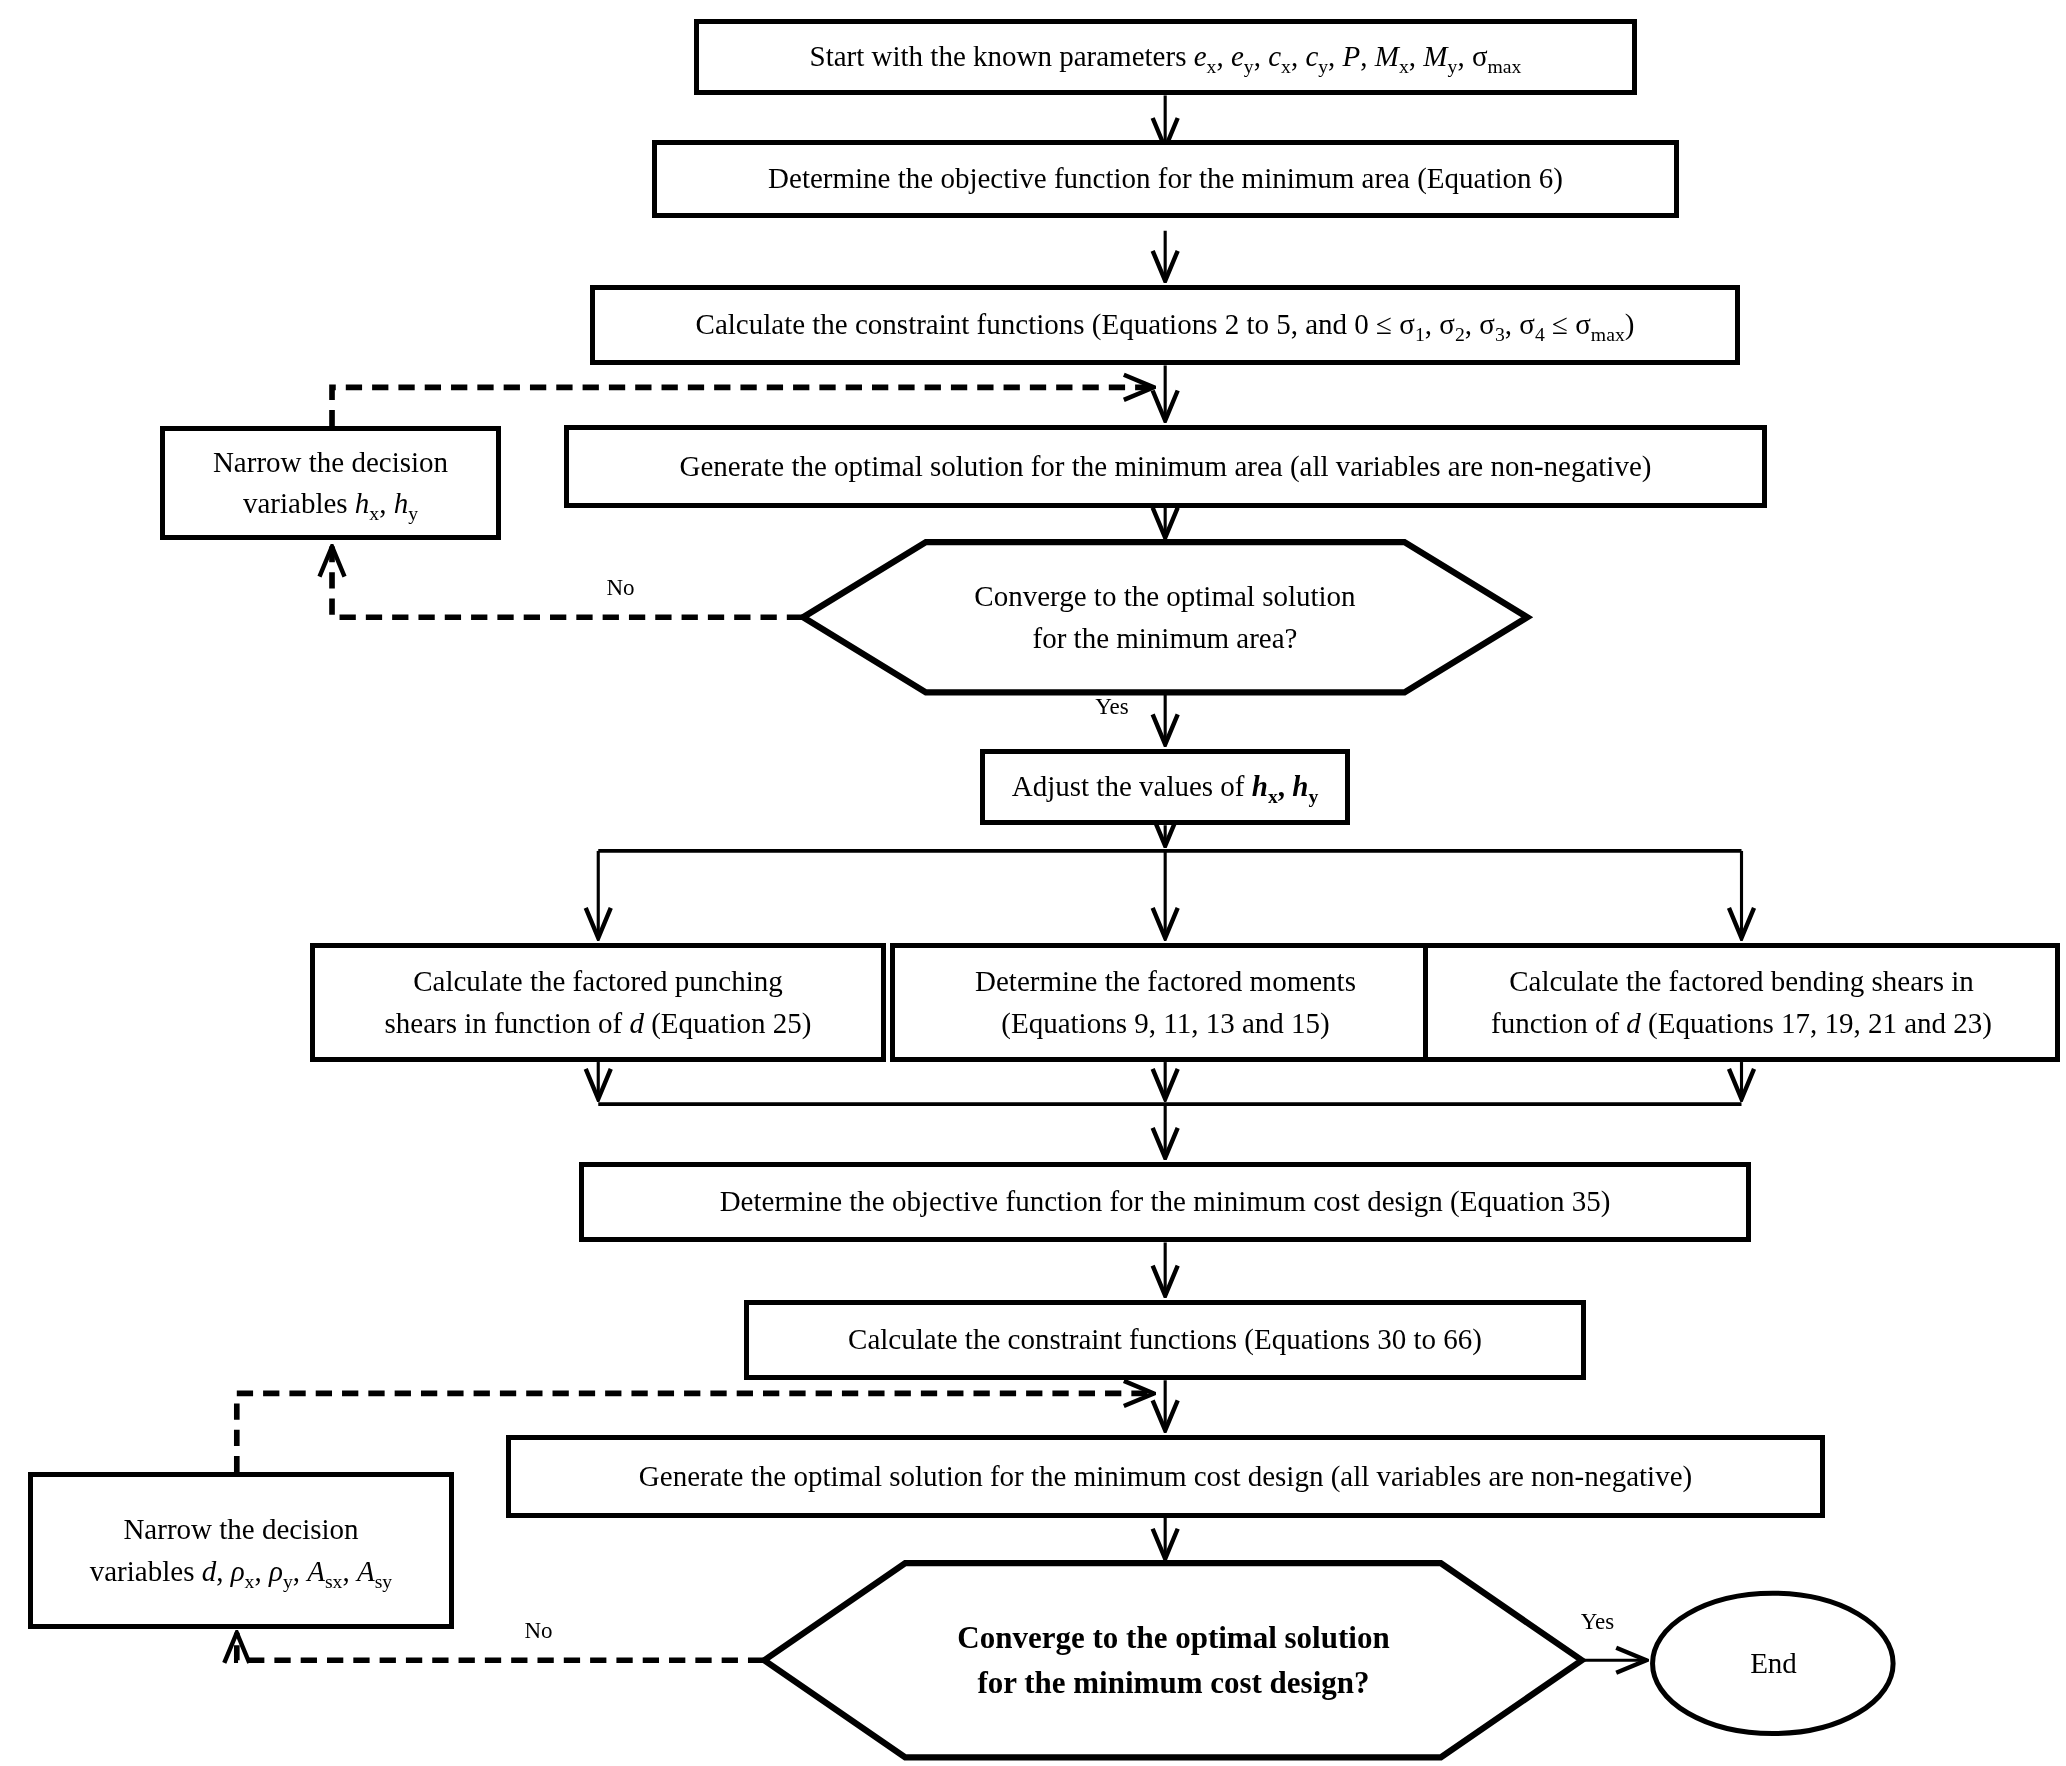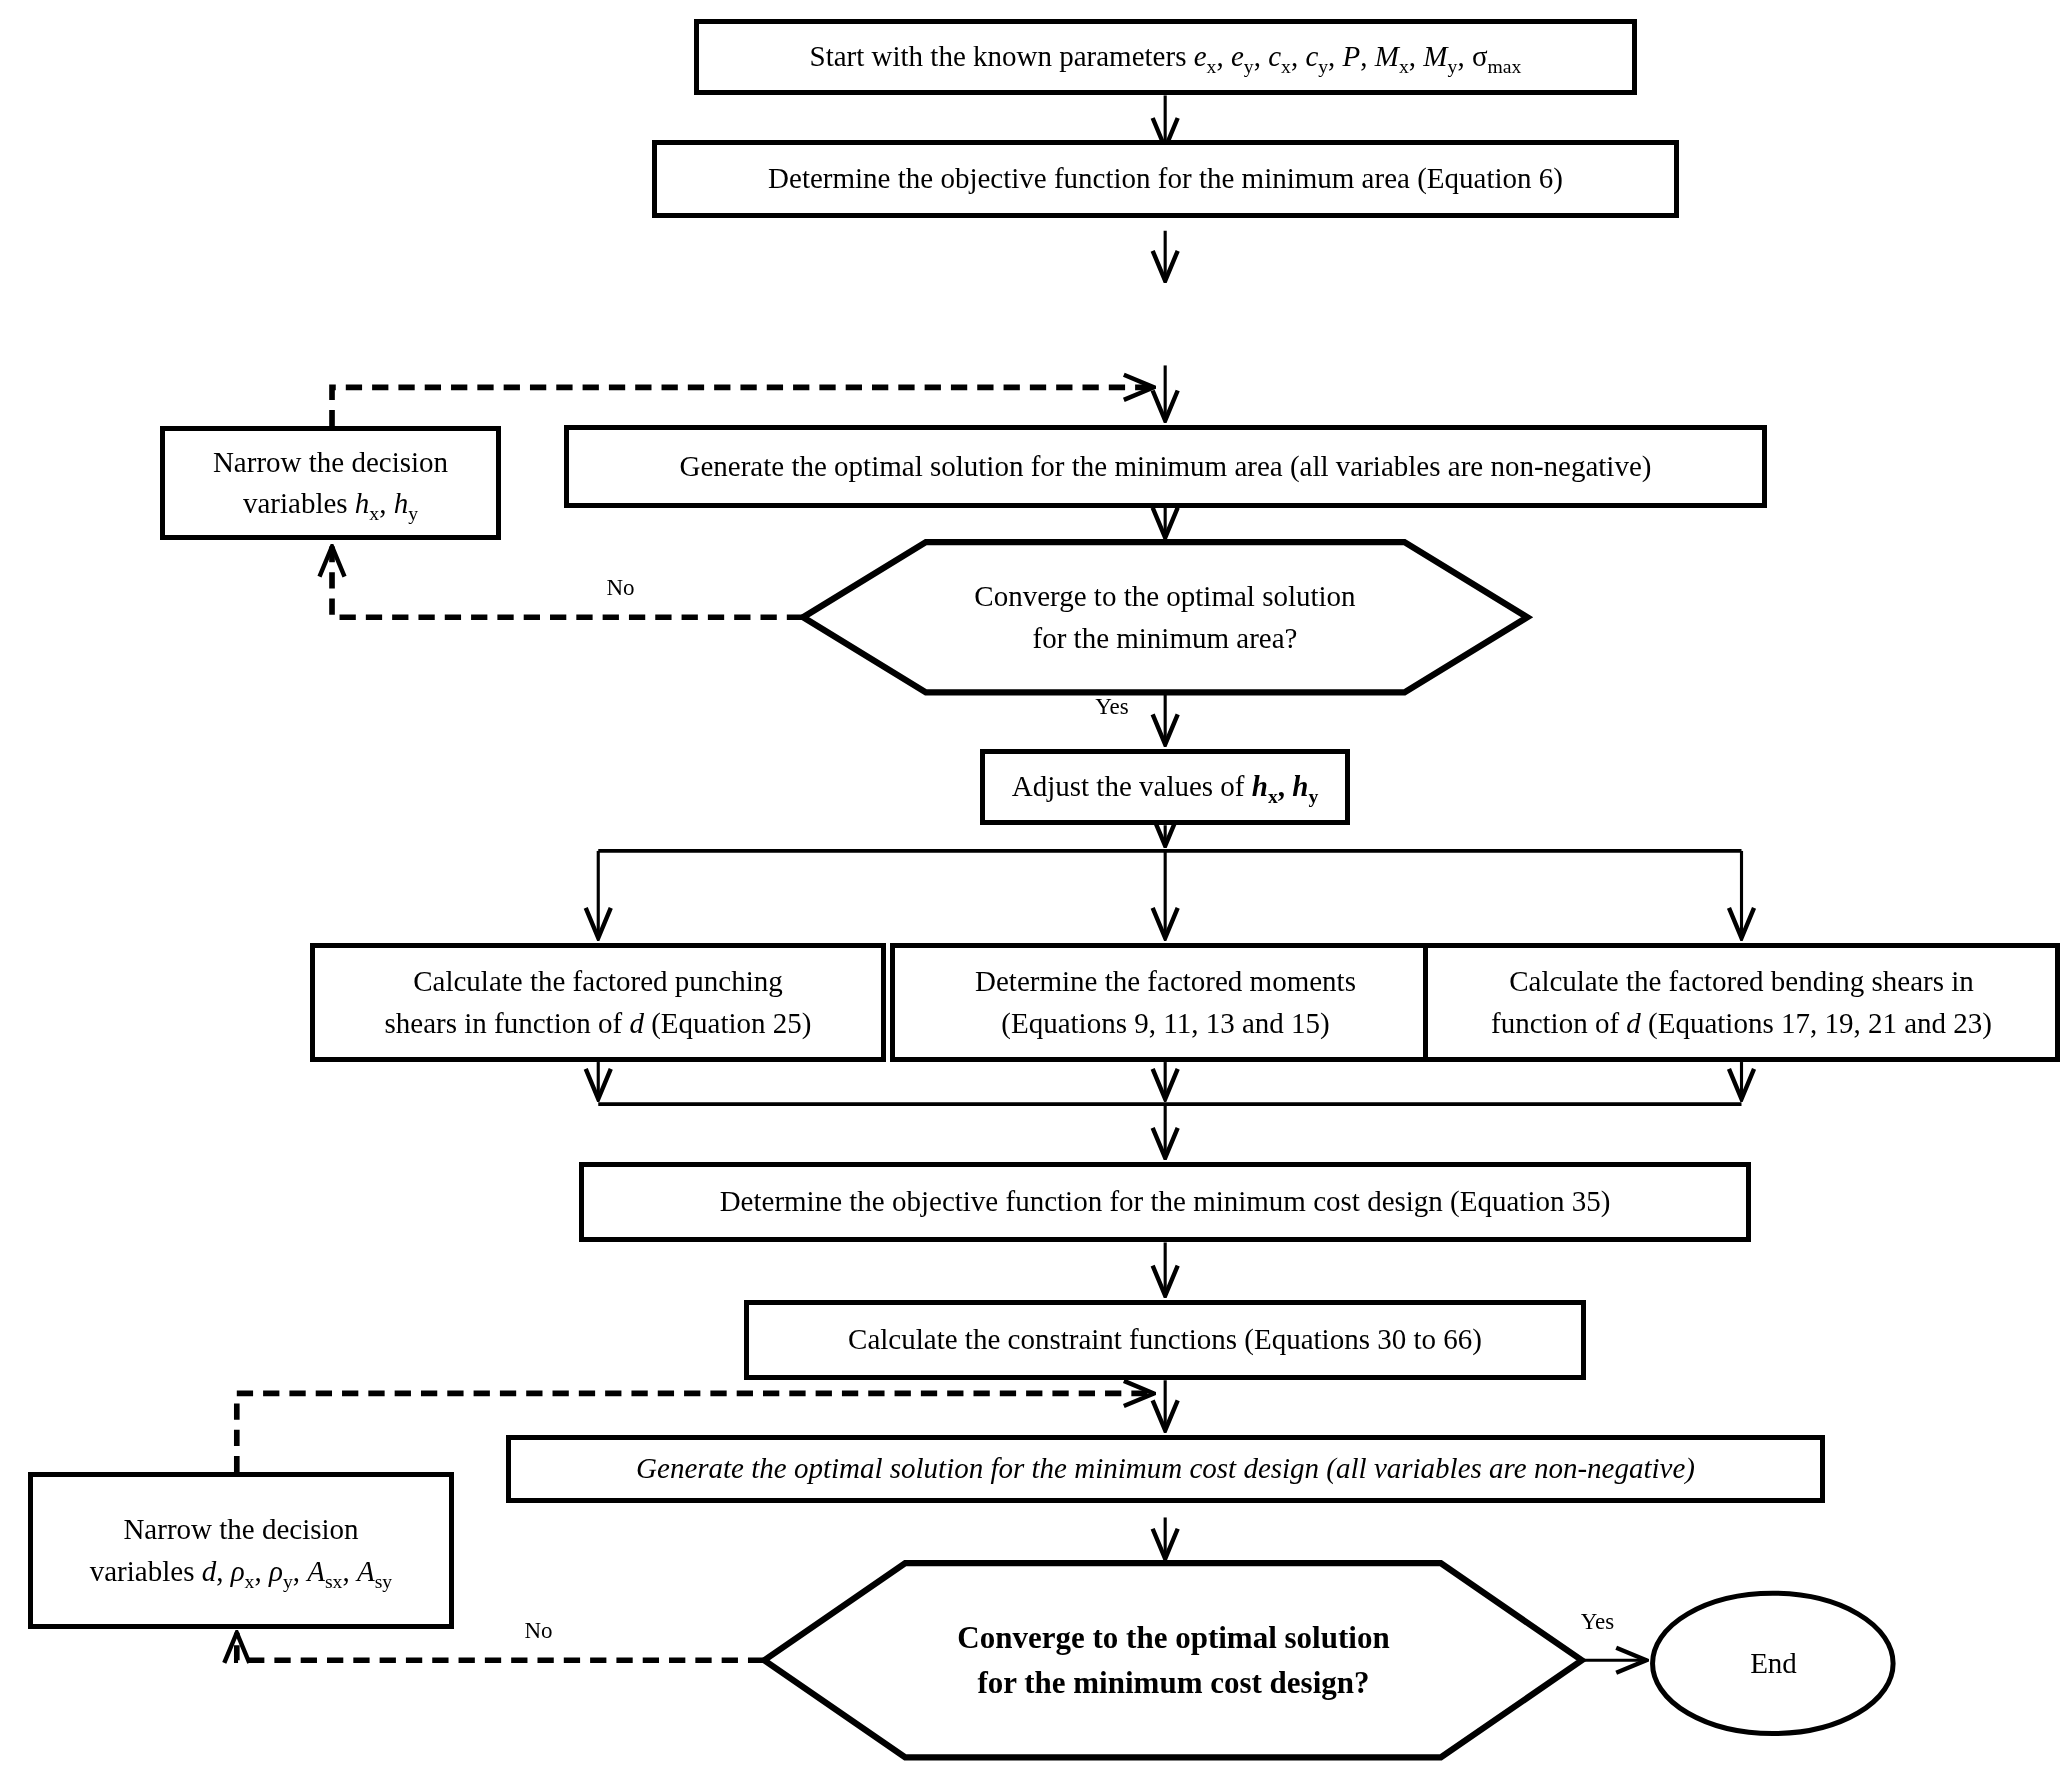--- a/index.html
+++ b/index.html
@@ -63,20 +63,23 @@
   </svg>
 
   <div class="node rectnode one-line" style="left:694px;top:19px;width:943px;height:76px;">
     <span>Start with the known parameters <i>e</i><sub>x</sub>, <i>e</i><sub>y</sub>, <i>c</i><sub>x</sub>, <i>c</i><sub>y</sub>, <i>P</i>, <i>M</i><sub>x</sub>, <i>M</i><sub>y</sub>, σ<sub>max</sub></span>
   </div>
 
   <div class="node rectnode one-line" style="left:652px;top:140px;width:1027px;height:78px;">
     <span>Determine the objective function for the minimum area (Equation 6)</span>
   </div>
 
+  <div class="node rectnode one-line" style="left:590px;top:285px;width:1150px;height:80px;">
+    <span>Calculate the constraint functions (Equations 2 to 5, and 0 ≤ σ<sub>1</sub>, σ<sub>2</sub>, σ<sub>3</sub>, σ<sub>4</sub> ≤ σ<sub>max</sub>)</span>
+  </div>
 
   <div class="node rectnode" style="left:160px;top:426px;width:341px;height:114px;">
     <span>Narrow the decision<br>variables <i>h</i><sub>x</sub>, <i>h</i><sub>y</sub></span>
   </div>
 
   <div class="node rectnode one-line" style="left:564px;top:425px;width:1203px;height:83px;">
     <span>Generate the optimal solution for the minimum area (all variables are non-negative)</span>
   </div>
 
   <div class="node hexlabel" style="left:877px;top:561px;width:576px;height:113px;">
@@ -104,21 +107,21 @@
   </div>
 
   <div class="node rectnode one-line" style="left:744px;top:1300px;width:842px;height:80px;">
     <span>Calculate the constraint functions (Equations 30 to 66)</span>
   </div>
 
   <div class="node rectnode" style="left:28px;top:1472px;width:426px;height:157px;">
     <span>Narrow the decision<br>variables <i>d</i>, <i>ρ</i><sub>x</sub>, <i>ρ</i><sub>y</sub>, <i>A</i><sub>sx</sub>, <i>A</i><sub>sy</sub></span>
   </div>
 
-  <div class="node rectnode one-line" style="left:506px;top:1435px;width:1319px;height:68px;font-style:italic;">
+  <div class="node rectnode one-line" style="left:506px;top:1435px;width:1319px;height:83px;">
     <span>Generate the optimal solution for the minimum cost design (all variables are non-negative)</span>
   </div>
 
   <div class="node hexlabel boldtext" style="left:890px;top:1604px;width:567px;height:113px;">
     <span>Converge to the optimal solution<br>for the minimum cost design?</span>
   </div>
 
   <div class="node" style="left:1653px;top:1626px;width:241px;height:75px;">
     <span>End</span>
   </div>

